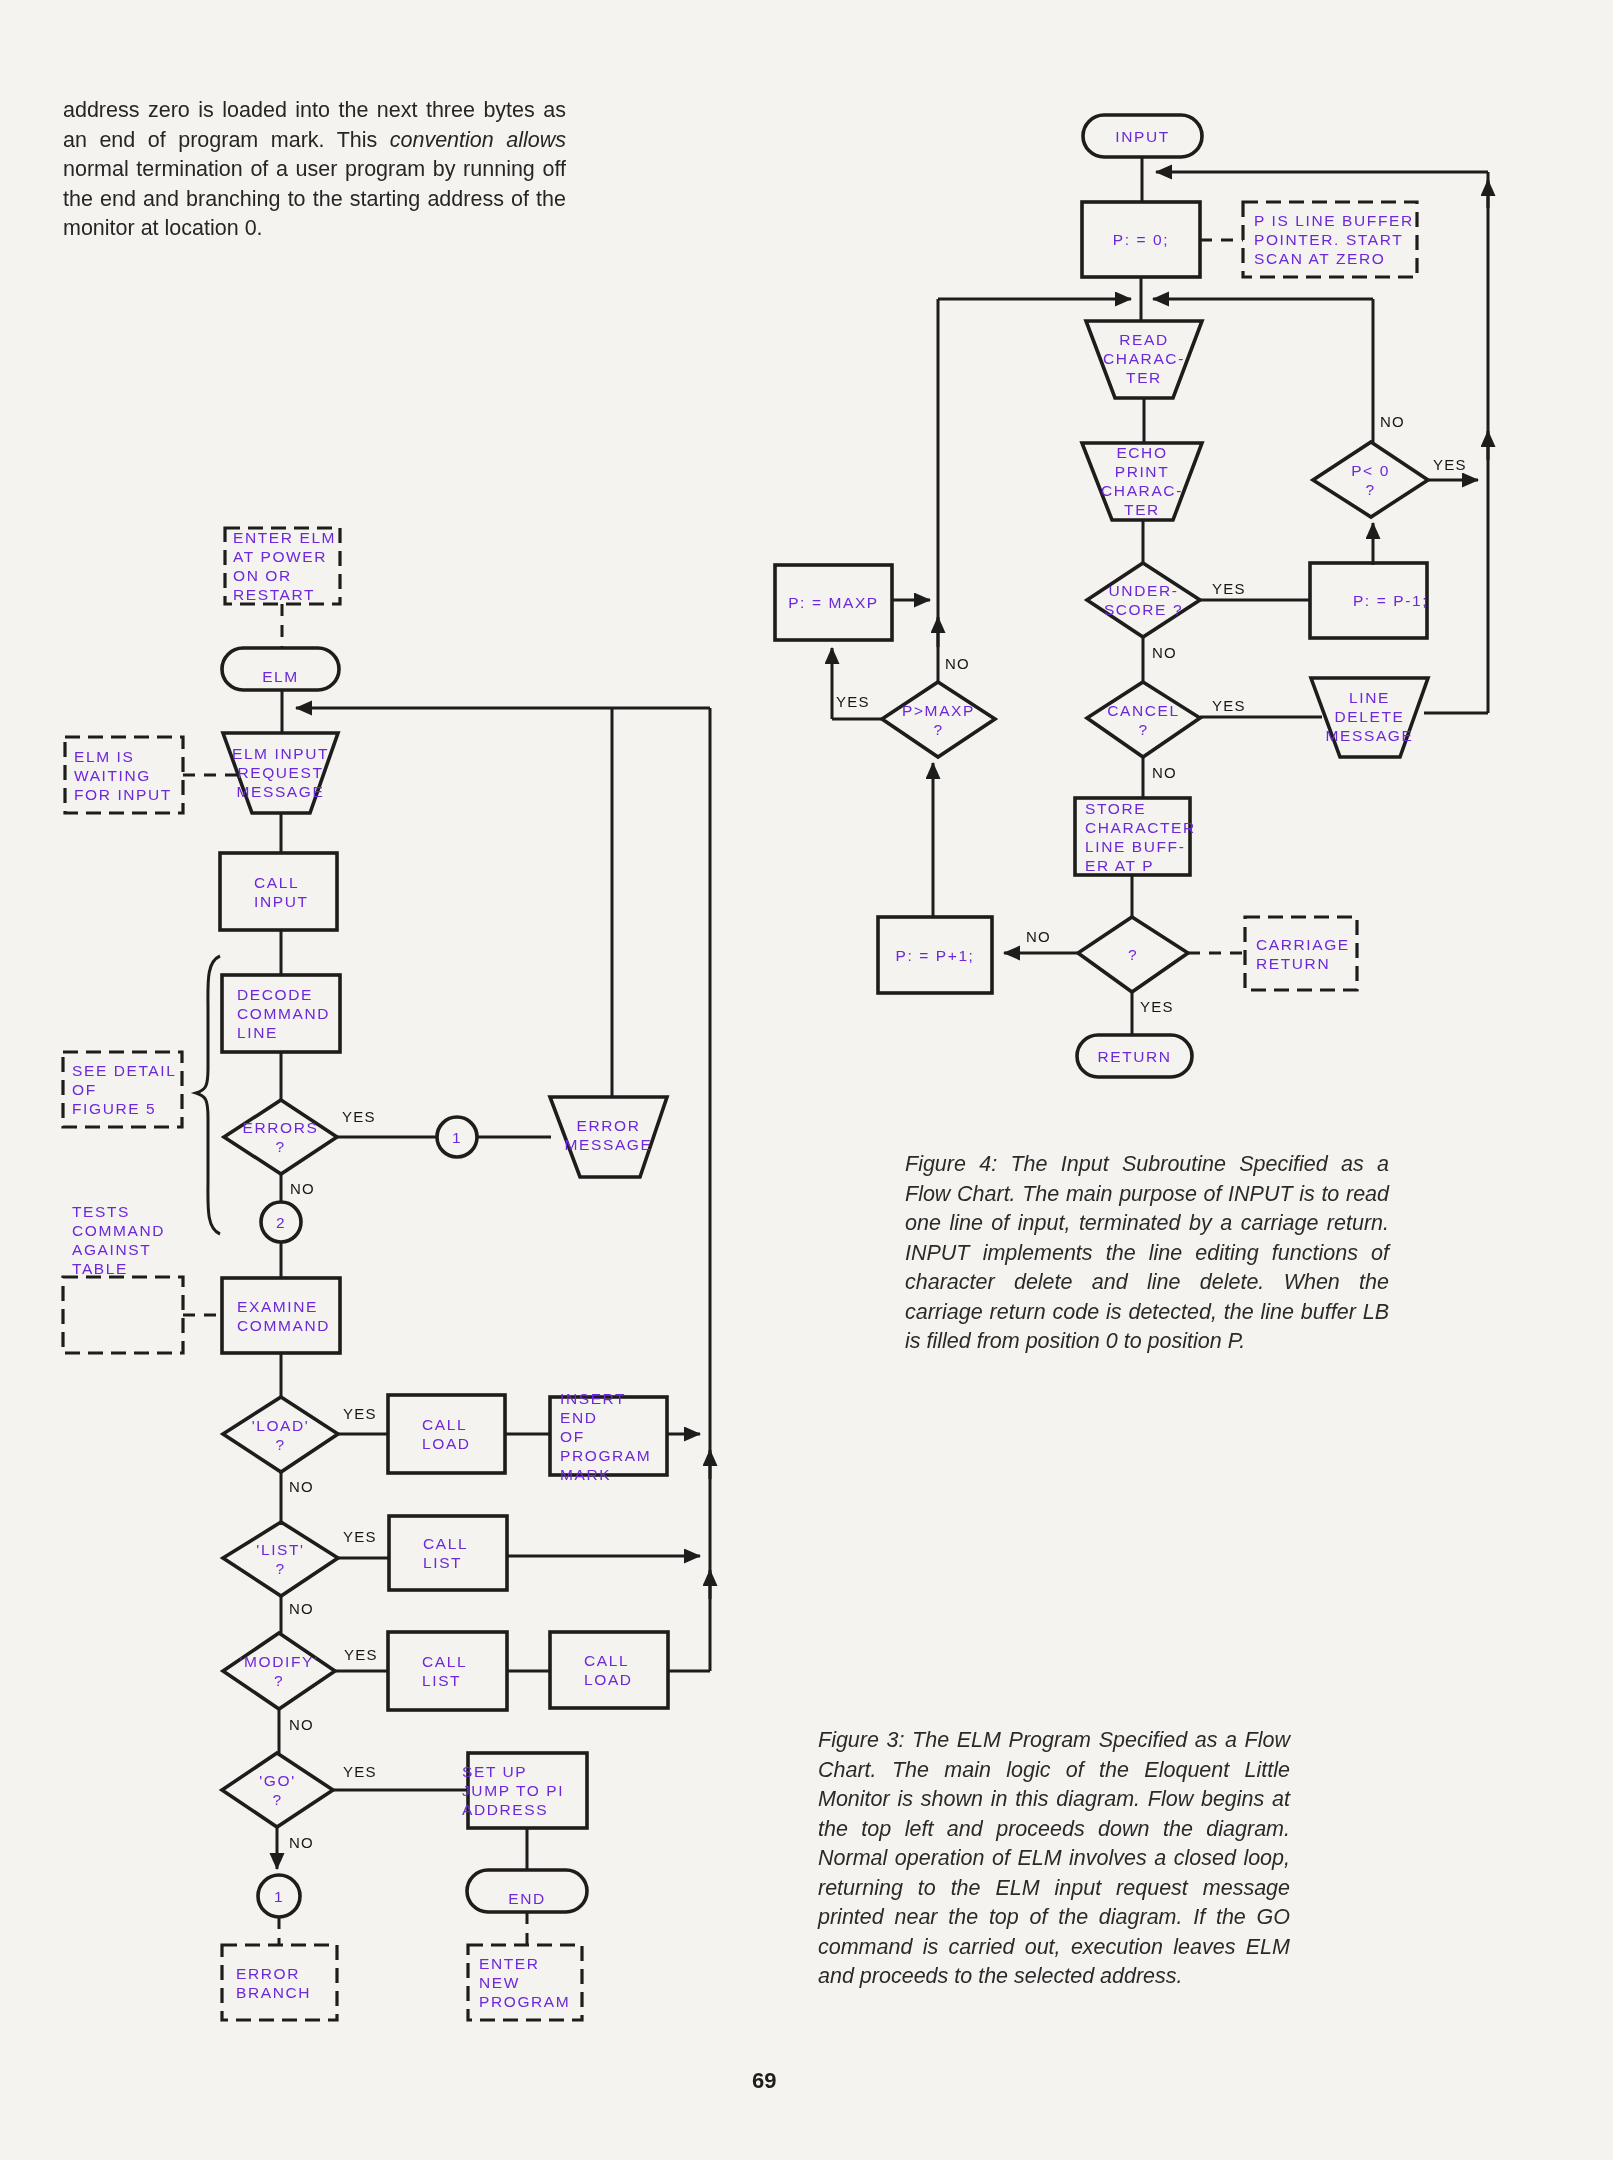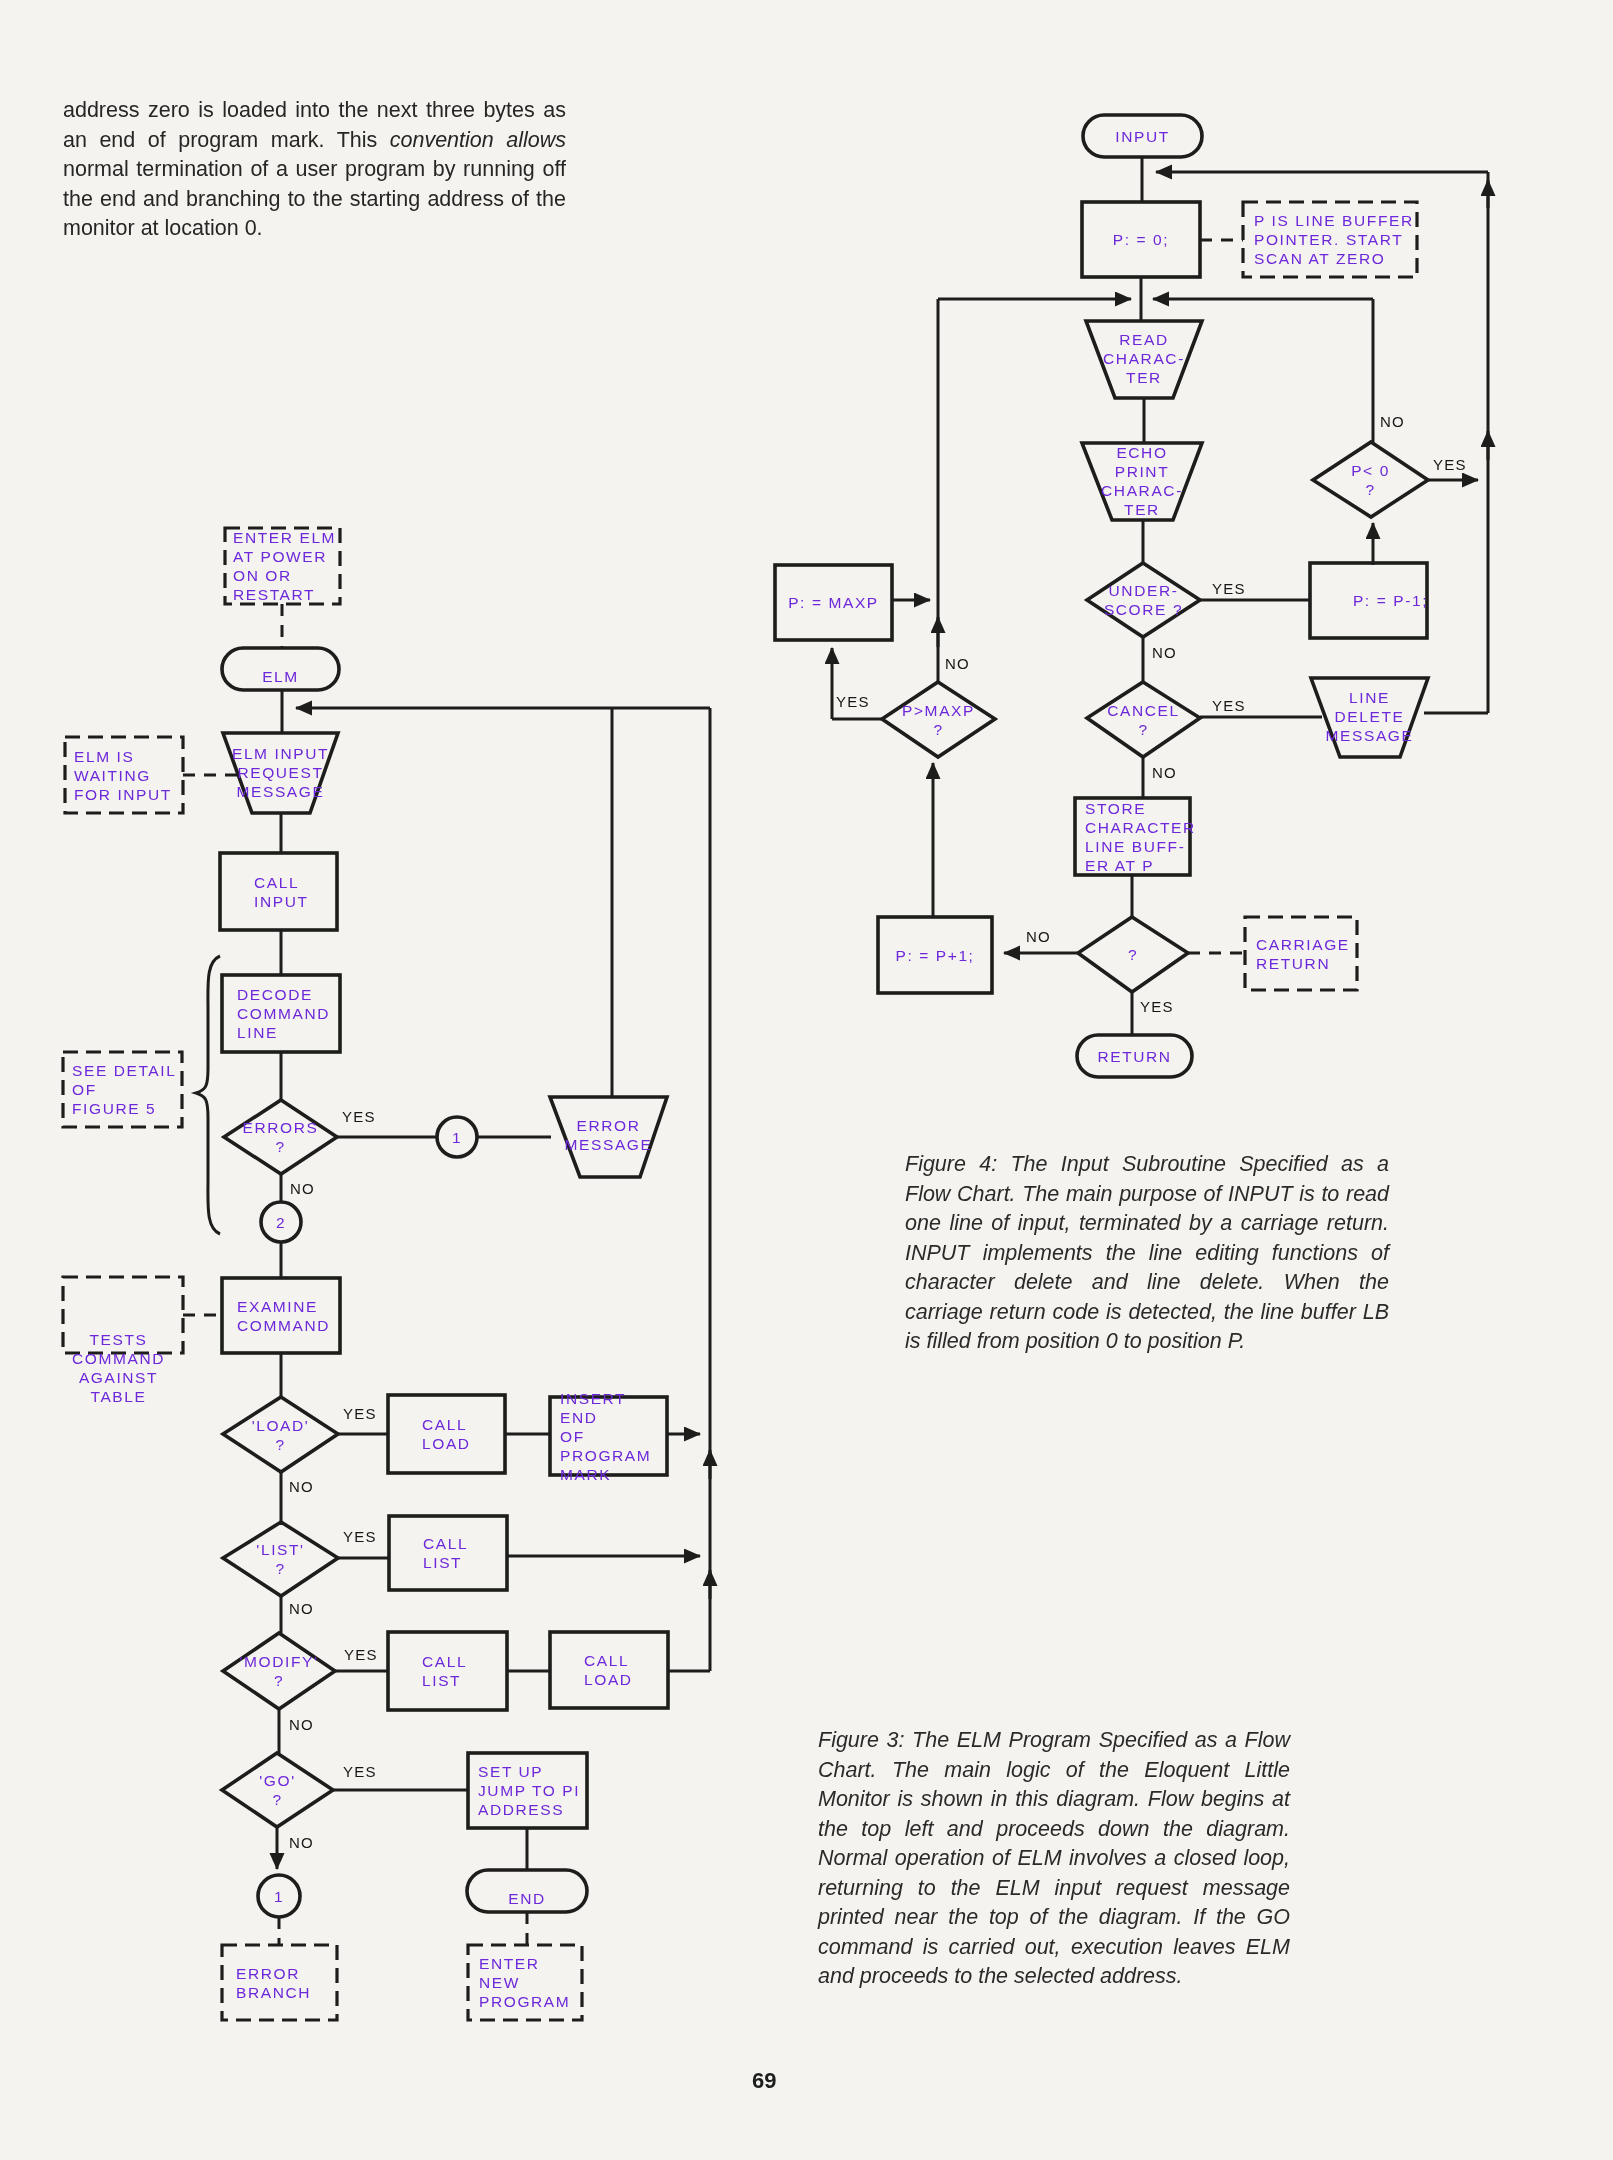--- a/index.html
+++ b/index.html
@@ -160,21 +160,21 @@
 LINE</div>
   <div class="lbl left" style="left:72px;top:1052px;width:110px;height:75px;">SEE DETAIL
 OF
 FIGURE 5</div>
   <div class="lbl center" style="left:224px;top:1100px;width:113px;height:74px;">ERRORS
 ?</div>
   <div class="lbl center" style="left:550px;top:1097px;width:117px;height:76px;">ERROR
 MESSAGE</div>
   <div class="lbl center" style="left:437px;top:1117px;width:40px;height:40px;">1</div>
   <div class="lbl center" style="left:261px;top:1202px;width:40px;height:40px;">2</div>
-  <div class="lbl left" style="left:72px;top:1330px;width:111px;height:76px;text-align:center;">TESTS
+  <div class="lbl left" style="left:72px;top:1202px;width:111px;height:76px;">TESTS
 COMMAND
 AGAINST
 TABLE</div>
   <div class="lbl left" style="left:237px;top:1278px;width:103px;height:75px;">EXAMINE
 COMMAND</div>
   <div class="lbl center" style="left:223px;top:1397px;width:115px;height:75px;">'LOAD'
 ?</div>
   <div class="lbl left" style="left:422px;top:1395px;width:83px;height:78px;">CALL
 LOAD</div>
   <div class="lbl left" style="left:560px;top:1397px;width:107px;height:78px;">INSERT END
@@ -185,21 +185,21 @@
   <div class="lbl left" style="left:423px;top:1516px;width:84px;height:74px;">CALL
 LIST</div>
   <div class="lbl center" style="left:223px;top:1633px;width:112px;height:76px;">'MODIFY'
 ?</div>
   <div class="lbl left" style="left:422px;top:1632px;width:85px;height:78px;">CALL
 LIST</div>
   <div class="lbl left" style="left:584px;top:1632px;width:84px;height:76px;">CALL
 LOAD</div>
   <div class="lbl center" style="left:222px;top:1753px;width:111px;height:74px;">'GO'
 ?</div>
-  <div class="lbl left" style="left:478px;top:1753px;width:109px;height:75px;">SET UP
+  <div class="lbl left" style="left:462px;top:1753px;width:109px;height:75px;">SET UP
 JUMP TO PI
 ADDRESS</div>
   <div class="lbl center" style="left:467px;top:1870px;width:120px;height:56px;">END</div>
   <div class="lbl center" style="left:259px;top:1876px;width:40px;height:40px;">1</div>
   <div class="lbl left" style="left:236px;top:1945px;width:101px;height:75px;">ERROR
 BRANCH</div>
   <div class="lbl left" style="left:479px;top:1945px;width:103px;height:75px;">ENTER
 NEW
 PROGRAM</div>
 

